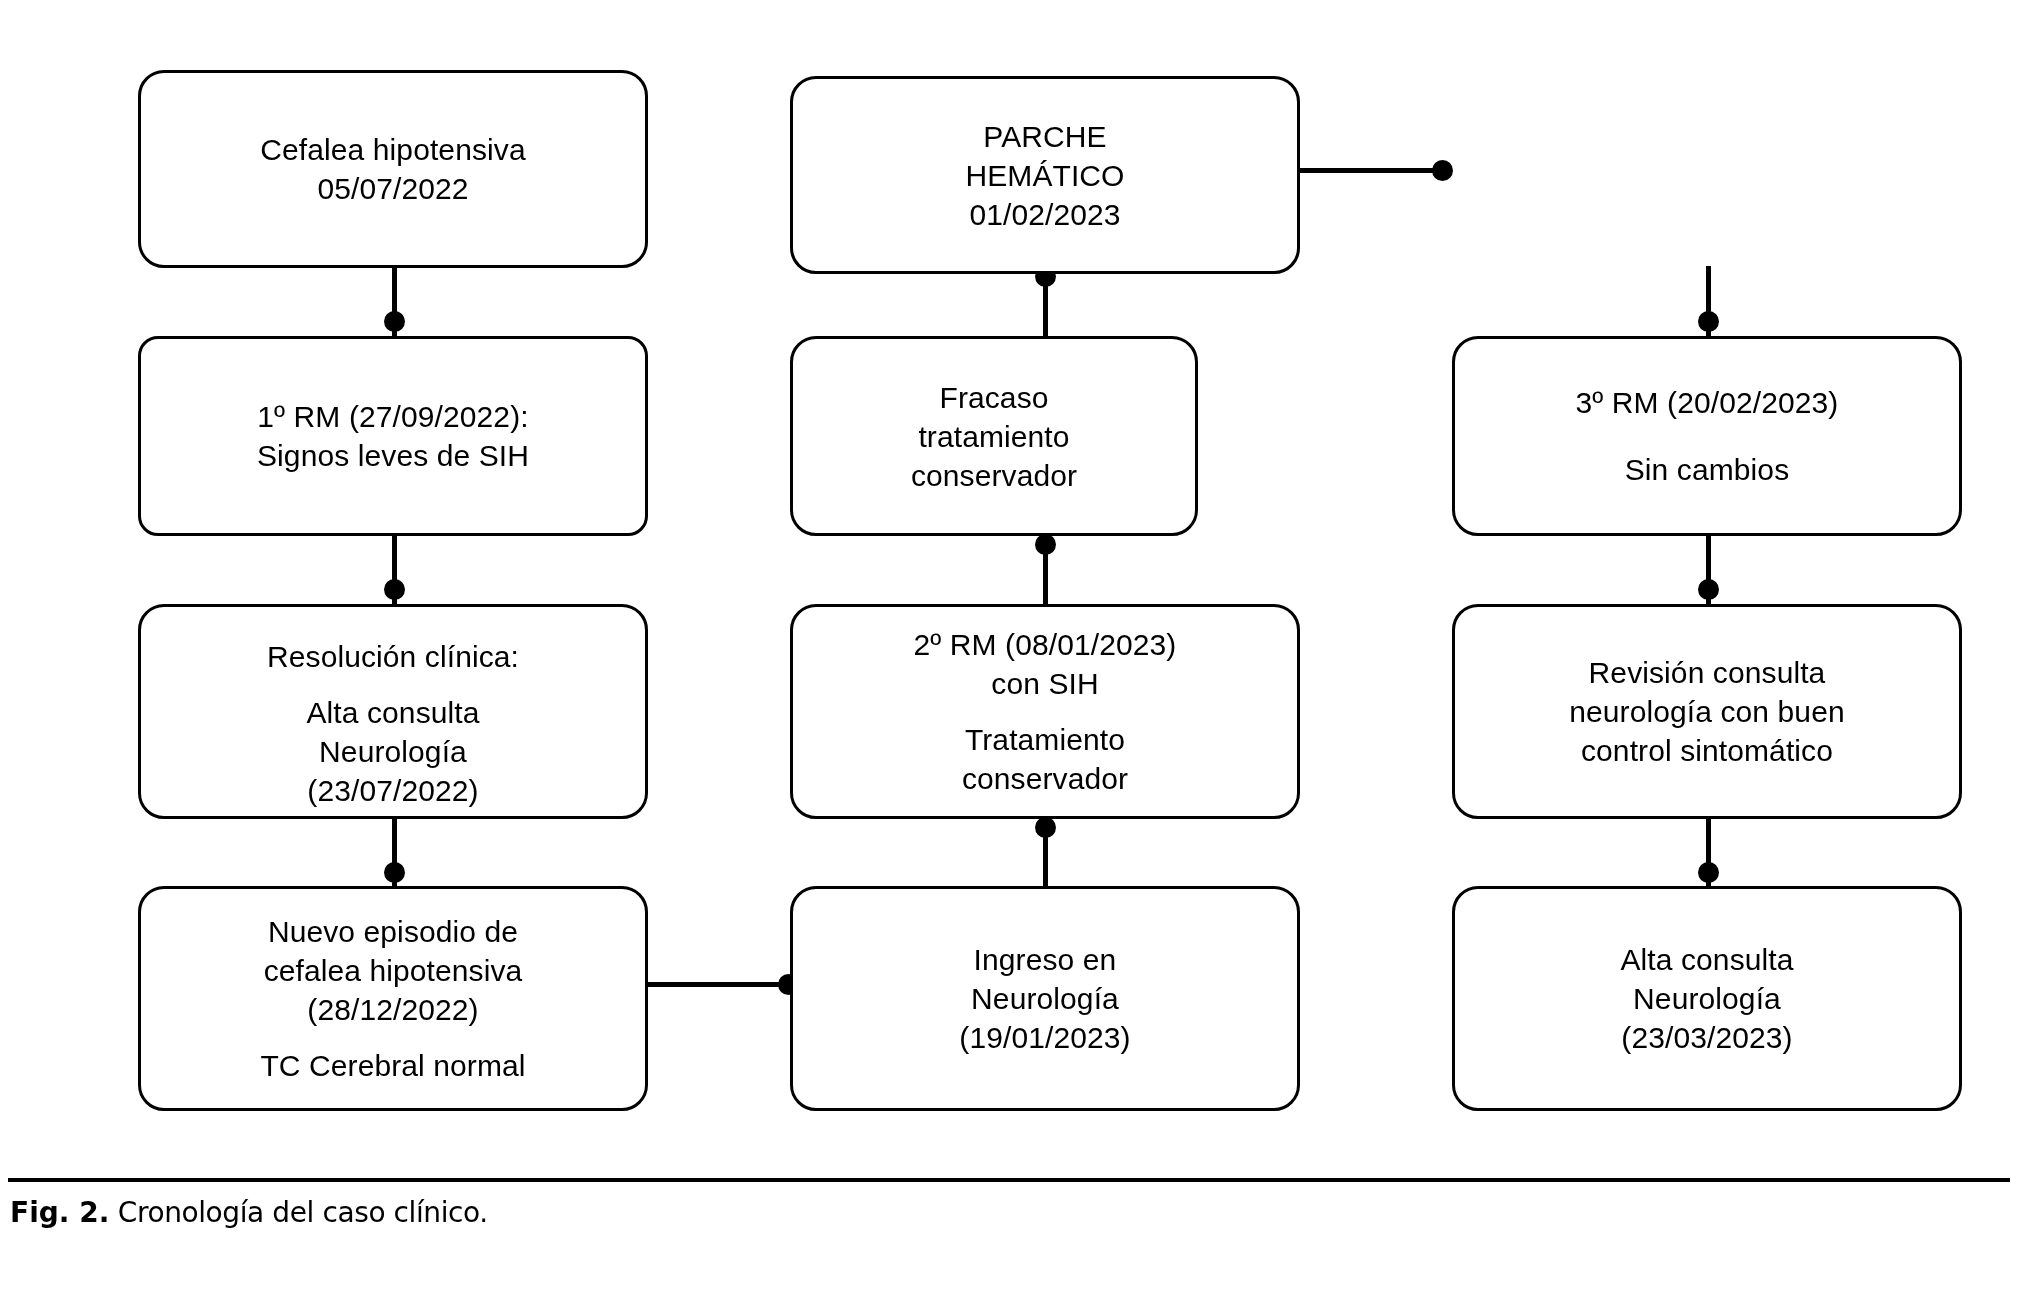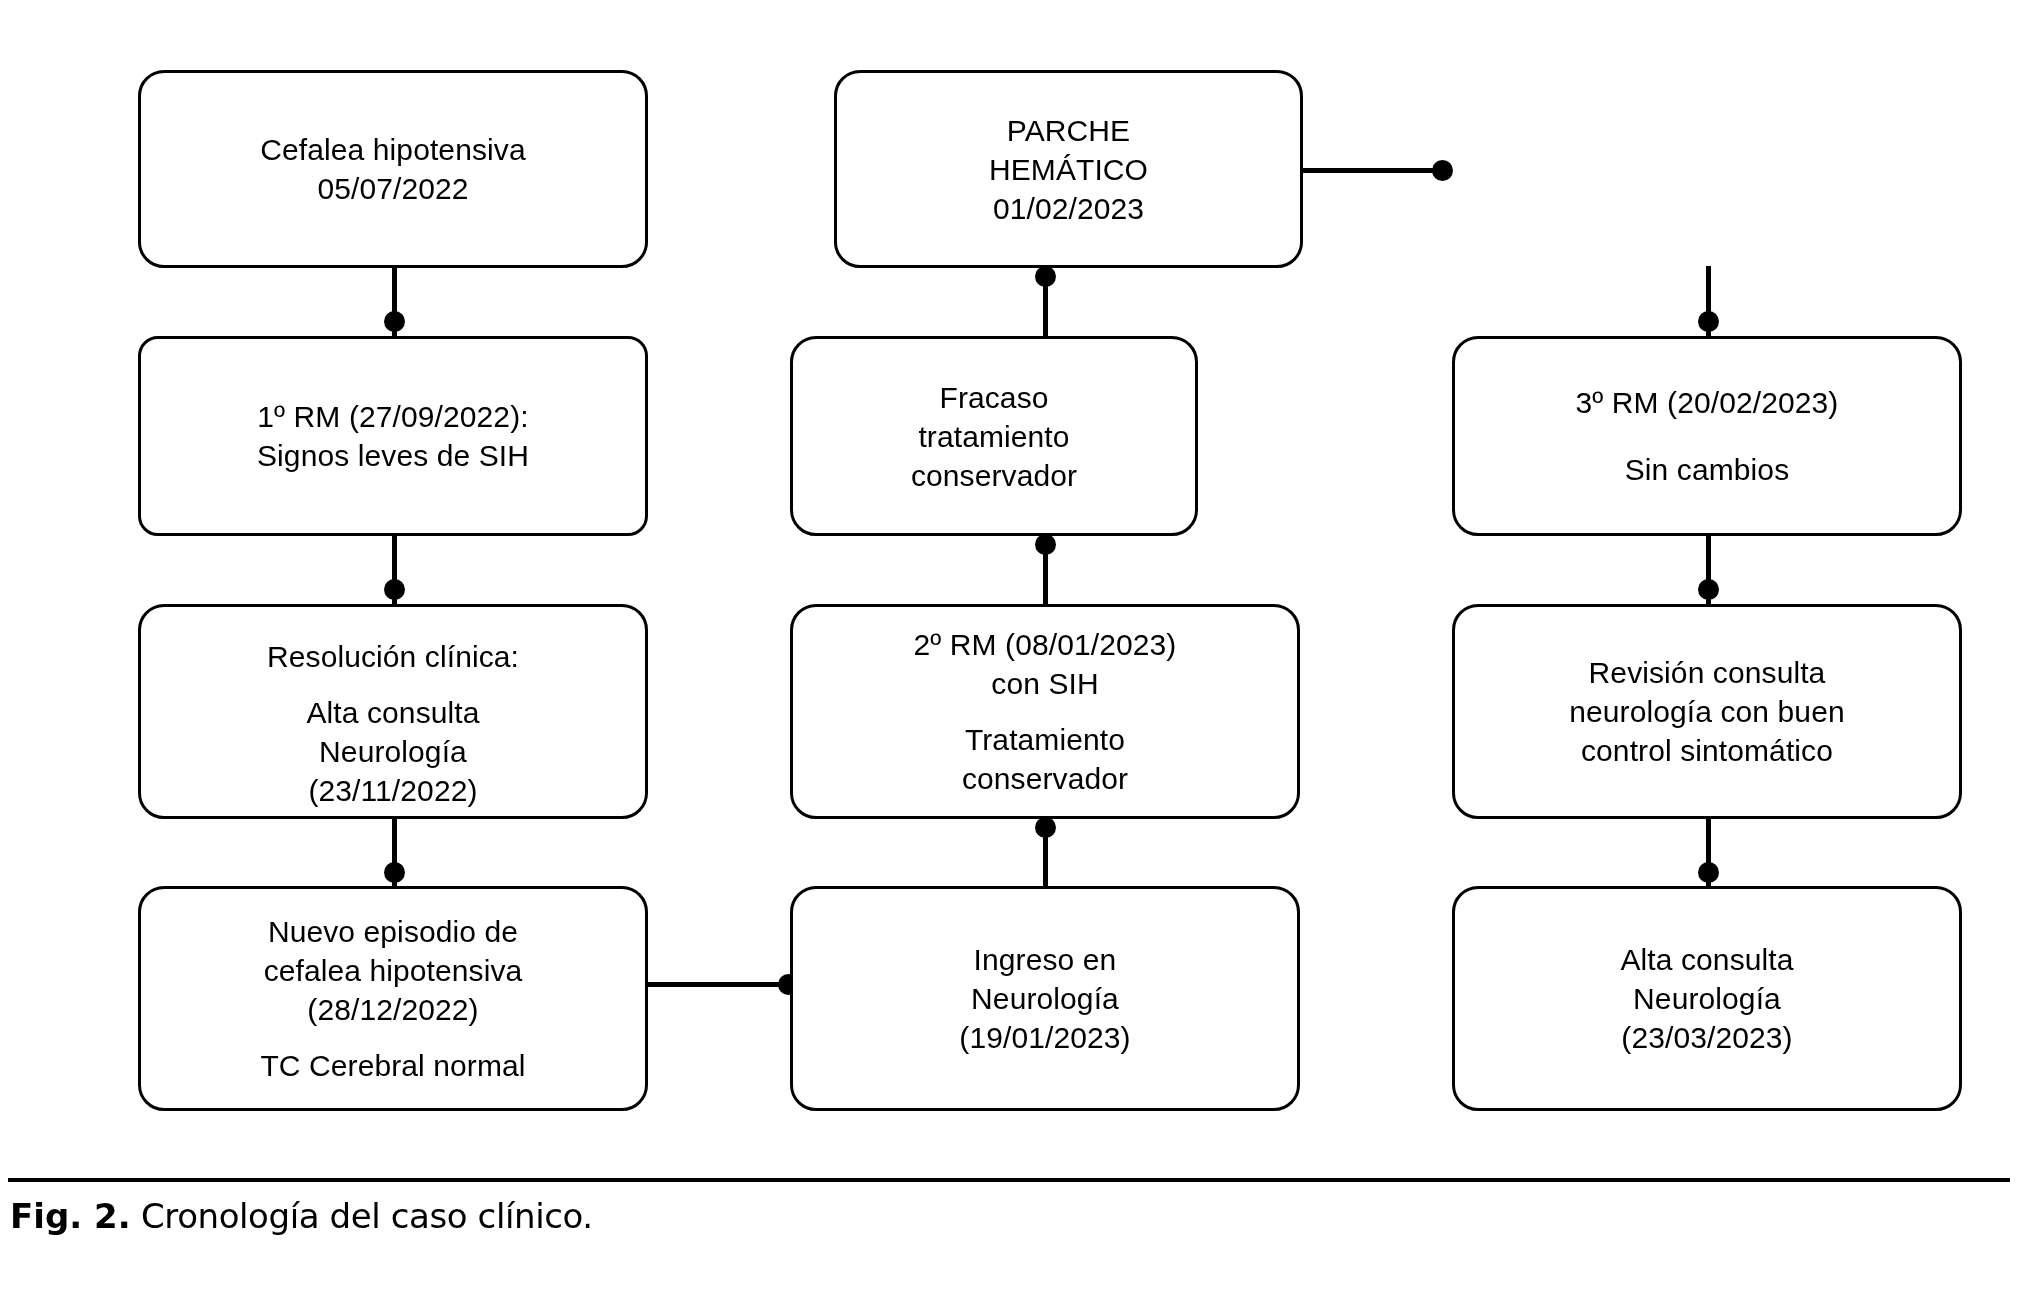--- a/index.html
+++ b/index.html
@@ -71,21 +71,21 @@
     top: 1178px;
     width: 2002px;
     height: 4px;
     background: #000000;
   }
   #caption {
     position: absolute;
     left: 10px;
     top: 1196px;
     font-family: "DejaVu Sans", sans-serif;
-    font-size: 34px;
+    font-size: 28px;
     color: #000000;
     white-space: nowrap;
     letter-spacing: -0.4px;
   }
   #caption .figlabel {
     font-weight: bold;
     letter-spacing: 0px;
   }
 </style>
 </head>
@@ -136,32 +136,32 @@
     <div class="node" style="left:138px; top:336px; width:510px; height:200px;border-radius:20px;">
       <span class="ln">1º RM (27/09/2022):</span>
       <span class="ln">Signos leves de SIH</span>
     </div>
 
     <div class="node" style="left:138px; top:604px; width:510px; height:215px;justify-content:flex-end;">
       <span class="ln">Resolución clínica:</span>
       <span class="gap"></span>
       <span class="ln">Alta consulta</span>
       <span class="ln">Neurología</span>
-      <span class="ln">(23/11/2022)</span>
+      <span class="ln">(23/07/2022)</span>
     </div>
 
     <div class="node" style="left:138px; top:886px; width:510px; height:225px;">
       <span class="ln">Nuevo episodio de</span>
       <span class="ln">cefalea hipotensiva</span>
       <span class="ln">(28/12/2022)</span>
       <span class="gap"></span>
       <span class="ln">TC Cerebral normal</span>
     </div>
 
-    <div class="node" style="left:790px; top:70px; width:469px; height:198px;margin-left:44px;">
+    <div class="node" style="left:790px; top:76px; width:510px; height:198px;">
       <span class="ln">PARCHE</span>
       <span class="ln">HEMÁTICO</span>
       <span class="ln">01/02/2023</span>
     </div>
 
     <div class="node" style="left:790px; top:336px; width:408px; height:200px;">
       <span class="ln">Fracaso</span>
       <span class="ln">tratamiento</span>
       <span class="ln">conservador</span>
     </div>

